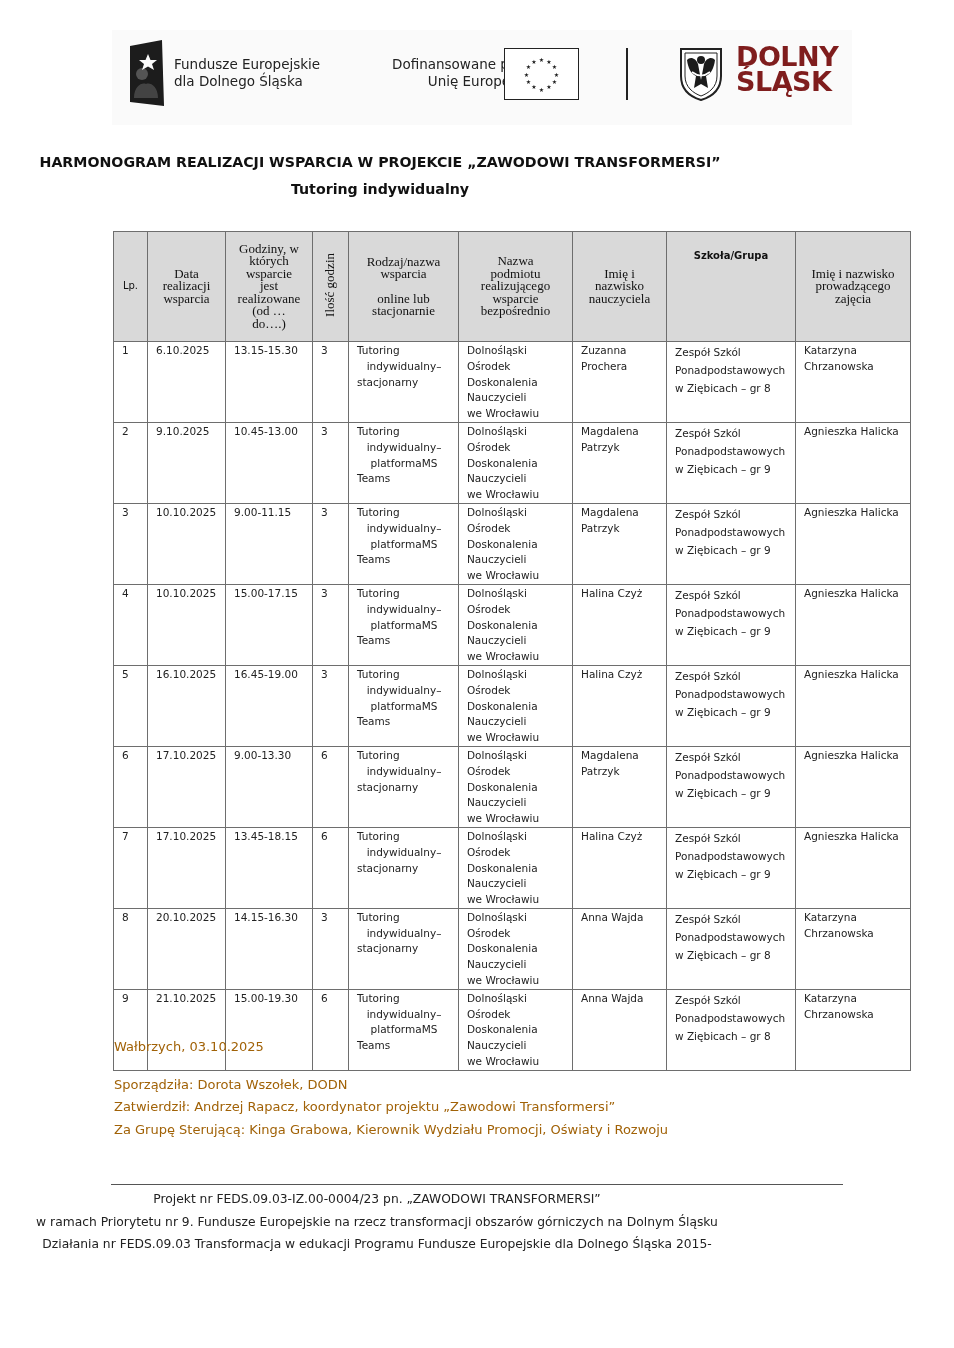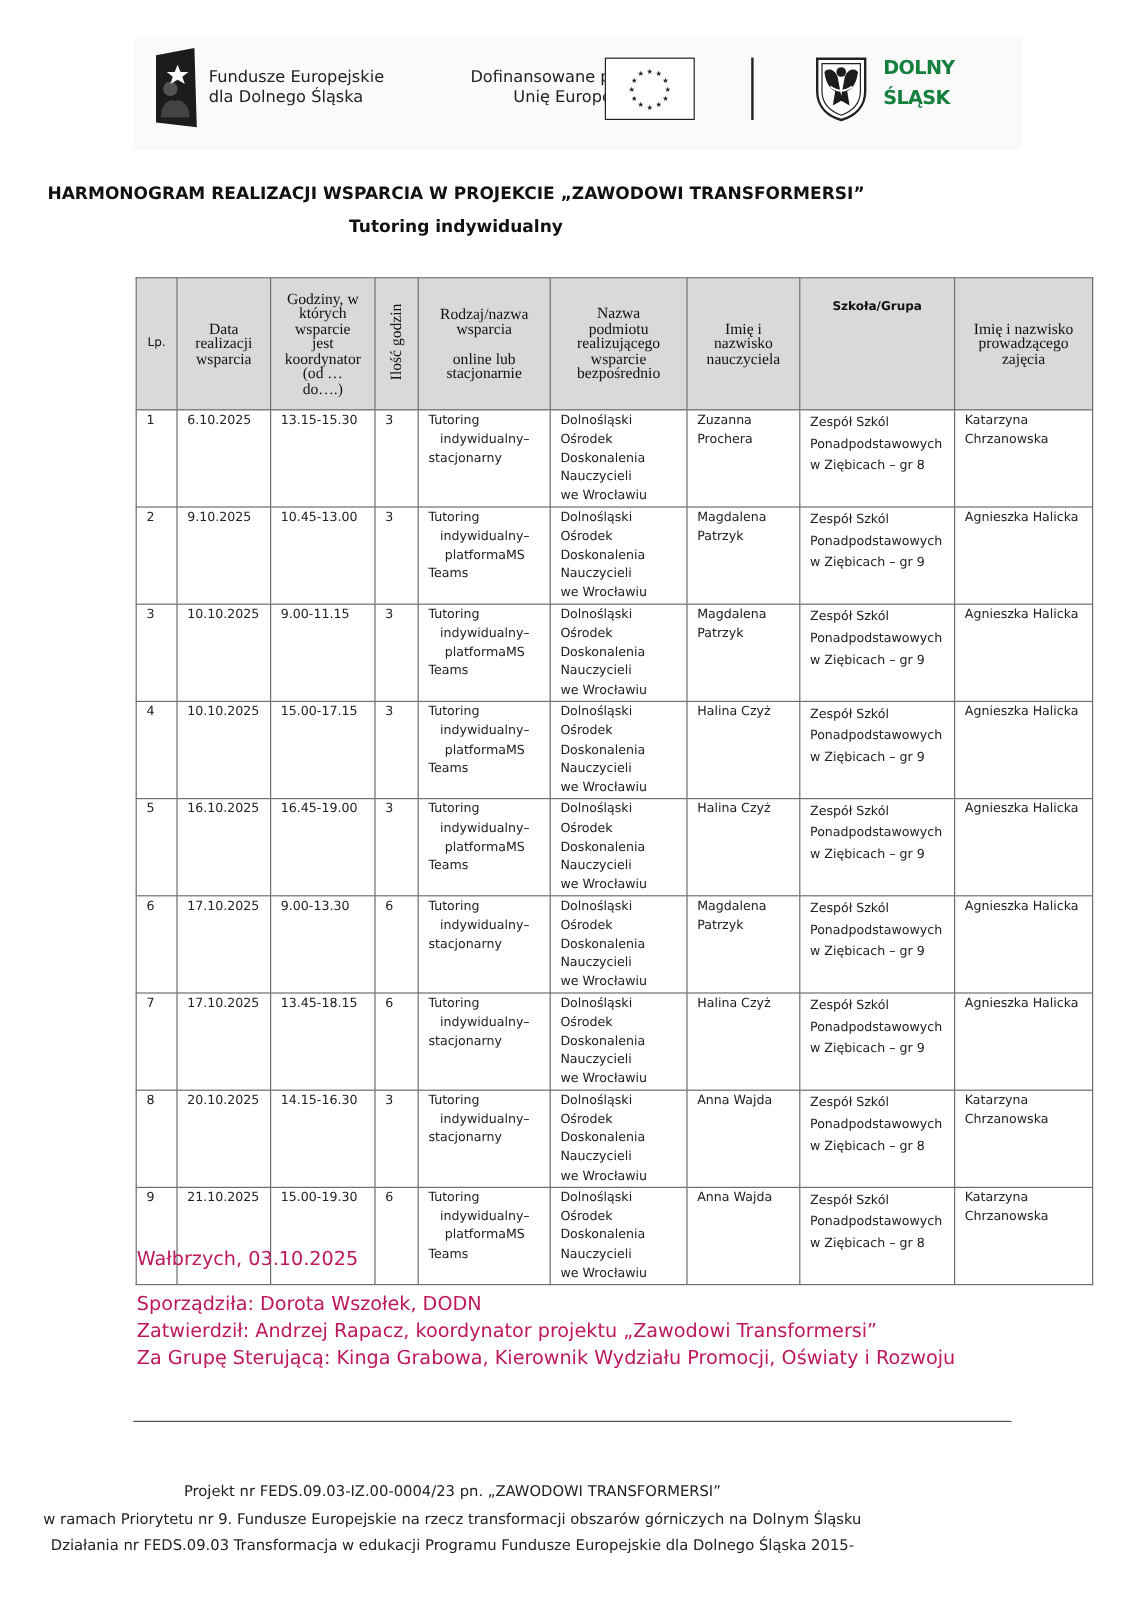--- a/index.html
+++ b/index.html
@@ -6,45 +6,45 @@
   body { width: 954px; height: 1348px; position: relative; overflow: hidden; color: #111; font-family: "Liberation Sans", sans-serif; }
 
   
   .logo-bar { position: absolute; left: 112px; top: 30px; width: 740px; height: 95px; background: #fafafa; }
   .fe-logo { position: absolute; left: 16px; top: 10px; }
   .fe-text { position: absolute; left: 62px; top: 26px; font-family: "DejaVu Sans", sans-serif; font-size: 13.5px; line-height: 17px; color: #222; }
   .eu-text { position: absolute; left: 236px; top: 26px; font-family: "DejaVu Sans", sans-serif; font-size: 13.5px; line-height: 17px; color: #222; text-align: right; margin-left: 44px; }
   .eu-flag { position: absolute; left: 392px; top: 18px; width: 73px; height: 50px; border: 1.5px solid #222; background: #fff; }
   .logo-divider { position: absolute; left: 514px; top: 18px; width: 2px; height: 52px; background: #222; }
   .crest { position: absolute; left: 566px; top: 16px; }
-  .ds-text { position: absolute; left: 624px; top: 14px; font-family: "DejaVu Sans", sans-serif; font-weight: bold; font-size: 16px; line-height: 25px; color: #15803d; letter-spacing: -0.5px; }
+  .ds-text { position: absolute; left: 624px; top: 14px; font-family: "DejaVu Sans", sans-serif; font-weight: bold; font-size: 27px; line-height: 25px; color: #7f1d1d; letter-spacing: -0.5px; }
 
   
   .title { position: absolute; left: 0; width: 760px; text-align: center; font-family: "DejaVu Sans", sans-serif; font-weight: bold; color: #111; }
   .title-main { top: 154px; font-size: 14.2px; }
   .title-sub { top: 181px; font-size: 14.2px; }
 
   
   table.schedule { position: absolute; left: 113px; top: 231px; border-collapse: collapse; table-layout: fixed; width: 797px; }
   table.schedule th, table.schedule td { border: 1px solid #6e6e6e; vertical-align: top; }
   table.schedule th { background: #d9d9d9; font-family: "Liberation Serif", serif; font-weight: normal; font-size: 13px; line-height: 12.5px; text-align: center; vertical-align: middle; padding: 1px 3px; color: #111; height: 90px; }
   table.schedule th.lp { font-family: "DejaVu Sans", sans-serif; font-size: 10px; }
   table.schedule th.school { font-family: "DejaVu Sans", sans-serif; font-weight: bold; font-size: 10px; vertical-align: top; padding-top: 18px; }
   .vert { writing-mode: vertical-rl; transform: rotate(180deg); display: inline-block; white-space: nowrap; }
   .gap { display: block; height: 12px; }
   table.schedule td { font-family: "DejaVu Sans", sans-serif; font-size: 10.5px; line-height: 15.8px; padding: 1px 7px 0 8px; height: 77px; color: #222; }
   table.schedule td.school-cell { line-height: 18px; margin-top: 23px; }
   .justline { display: flex; justify-content: center; }
 
   
-  .signoff { position: absolute; left: 114px; font-family: "DejaVu Sans", sans-serif; font-size: 16px; color: #be185d; white-space: nowrap; }
+  .signoff { position: absolute; left: 114px; font-family: "DejaVu Sans", sans-serif; font-size: 13px; color: #a16207; white-space: nowrap; }
 
   
   .footer-rule { position: absolute; left: 111px; top: 1184px; width: 732px; height: 1px; background: #555; }
-  .footer { position: absolute; left: 0; top: 1188px; width: 754px; text-align: center; font-family: "DejaVu Sans", sans-serif; font-size: 12.3px; line-height: 22.5px; color: #222; margin-top: 44px; }
+  .footer { position: absolute; left: 0; top: 1188px; width: 754px; text-align: center; font-family: "DejaVu Sans", sans-serif; font-size: 12.3px; line-height: 22.5px; color: #222; }
 </style>
 </head>
 <body>
 
 <div class="logo-bar">
   <svg class="fe-logo" width="38" height="68" viewBox="0 0 38 68">
     <path d="M2 6 L34 0 L36 66 L2 62 Z" fill="#1c1c1c"></path>
     <polygon points="20,14 22.5,20 29,20 24,24 26,30 20,26.5 14,30 16,24 11,20 17.5,20" fill="#fafafa"></polygon>
     <circle cx="14" cy="34" r="6" fill="#fafafa" opacity="0.25"></circle>
     <path d="M6 58 C6 46, 14 42, 18 44 C22 42, 30 46, 30 58 Z" fill="#fafafa" opacity="0.18"></path>
@@ -106,21 +106,21 @@
       <th>
           <div>Data</div>
           <div>realizacji</div>
           <div>wsparcia</div>
         </th>
       <th>
           <div>Godziny, w</div>
           <div>których</div>
           <div>wsparcie</div>
           <div>jest</div>
-          <div>koordynator</div>
+          <div>realizowane</div>
           <div>(od …</div>
           <div>do….)</div>
         </th>
       <th><span class="vert">Ilość godzin</span></th>
       <th>
         <div>
             <div>Rodzaj/nazwa</div>
             <div>wsparcia</div>
           </div>
         <span class="gap"></span>

